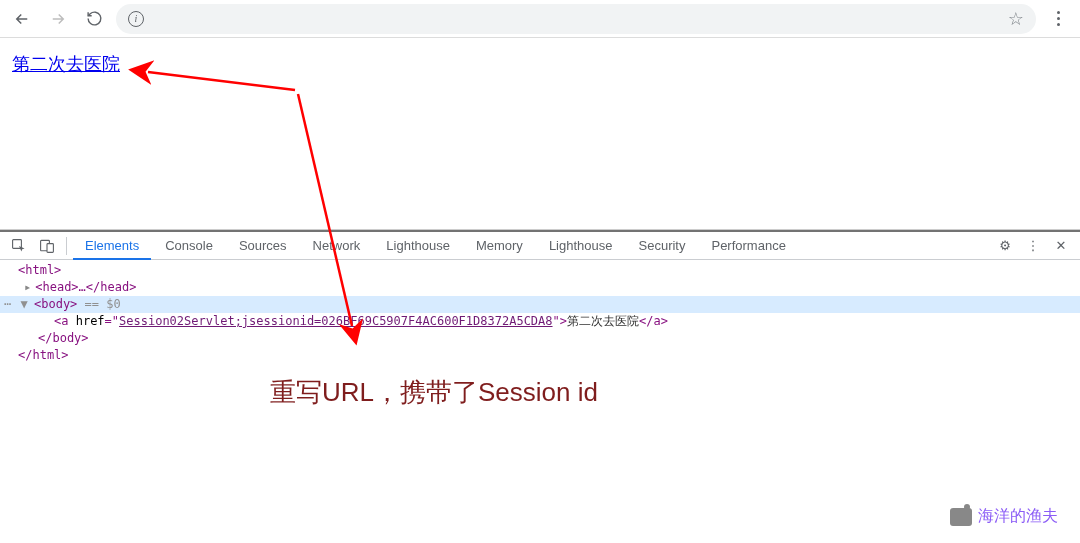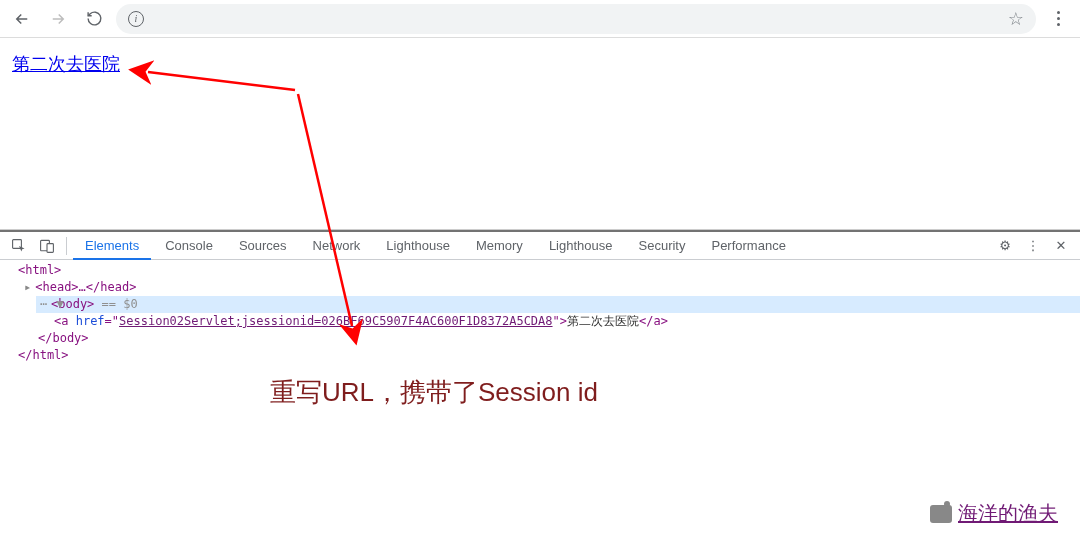--- a/index.html
+++ b/index.html
@@ -89,25 +89,25 @@
     }
     .dt-close { margin-left:auto; }
     .dt-body {
       font-family: Menlo, Consolas, monospace;
       font-size: 12px;
       line-height: 17px;
       padding: 2px 0;
     }
     .dt-line { white-space: pre; padding: 0 4px 0 18px; }
     .t-tag { color: #881280; }
-    .t-attr { color: #1d4ed8; }
+    .t-attr { color: #000000; }
     .t-link { color: #701a75; text-decoration: underline; }
     .t-text { color: #303030; }
     .t-gray { color: #909090; }
-    .dt-selected { background: #d7ebff; position: relative; padding-left: 15px; margin-left: 36px;}
+    .dt-selected { background: #d7ebff; position: relative; padding-left: 34px;}
     .dt-selected::before {
       content: "⋯ ▼";
       position: absolute; left: 4px; top: 0;
       color: #909090;
       letter-spacing: 1px;
     }
     .l1 { padding-left: 38px; }
     .l2 { padding-left: 54px; }
     .dt-tri::before { content:"▸"; color:#888; margin-right:4px; margin-left:-14px;}
     
@@ -118,22 +118,22 @@
     }
     .annotation {
       position: absolute;
       color: #7f1d1d;
       font-size: 26px;
       left: 270px; top: 375px;
     }
     .watermark {
       position: absolute;
       right: 22px; bottom: 16px;
-      color: #701a75; font-size: 20px;
-      display: flex; align-items: center; gap: 6px; text-decoration: underline;
+      color: #8b5cf6; font-size: 16px;
+      display: flex; align-items: center; gap: 6px;
     }
     .wm-icon {
       width: 22px; height: 18px;
       background: #888; border-radius: 3px;
       position: relative;
     }
     .wm-icon::after {
       content:""; position:absolute; width:6px; height:6px; border-radius:50%;
       background:#888; top:-4px; right:2px;
     }

